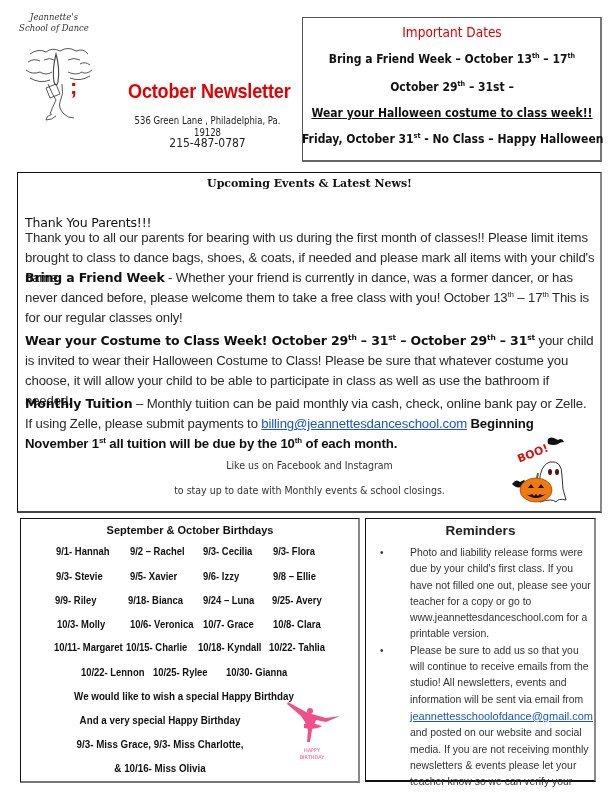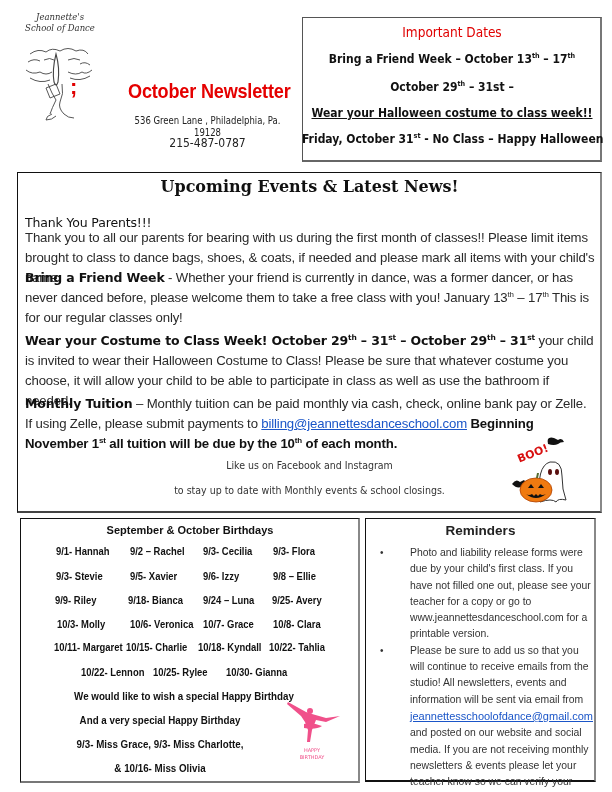--- a/index.html
+++ b/index.html
@@ -4,34 +4,34 @@
 <style>
   html, body { margin:0; padding:0; background:#ffffff; }
   body { width:612px; height:792px; position:relative; overflow:hidden; font-family:"Liberation Sans", sans-serif; color:#111; }
   .abs { position:absolute; }
   .hand { font-family:"DejaVu Sans", sans-serif; font-stretch:condensed; }
   .condensed { font-family:"Liberation Sans Narrow","Liberation Sans", sans-serif; }
   sup { font-size:60%; line-height:0; vertical-align:super; }
 
   
   #logo { left:18px; top:10px; width:82px; height:112px; }
-  #logo-school { left:18px; top:12px; width:84px; text-align:center; font-family:"DejaVu Serif", serif; font-style:italic; font-size:8.5px; line-height:11px; color:#333; }
+  #logo-school { left:12px; top:12px; width:84px; text-align:center; font-family:"DejaVu Serif", serif; font-style:italic; font-size:8.5px; line-height:11px; color:#333; }
   #semicolon { left:70px; top:74px; color:#e00000; font-size:22px; font-weight:bold; }
   #newsletter-title { left:128px; top:79px; font-size:21px; color:#e50000; font-family:"Liberation Sans", sans-serif; font-weight:bold; transform:scaleX(0.86); transform-origin:left top; letter-spacing:-0.2px; }
   #address { left:120px; top:114px; width:175px; text-align:center; font-size:10.5px; color:#222; transform:scaleX(0.9); transform-origin:center top; }
   #phone { left:120px; top:136px; width:175px; text-align:center; font-size:12px; color:#222; }
 
   
   #dates-box { left:302px; top:17px; width:300px; height:145px; border:1.5px solid #555; border-right:2.5px solid #777; border-bottom:2px solid #666; box-sizing:border-box; }
   #dates-title { left:302px; top:24px; width:300px; text-align:center; color:#e00000; font-size:13.5px; }
   .date-line { position:absolute; left:302px; width:300px; text-align:center; font-size:12px; font-weight:bold; color:#111; white-space:nowrap; }
 
   
   #news-box { left:17px; top:172px; width:585px; height:341px; border:1.5px solid #111; border-right:2.5px solid #888; border-bottom:2px solid #444; box-sizing:border-box; }
-  #news-title { left:17px; top:177px; width:585px; text-align:center; font-family:"DejaVu Serif", serif; font-weight:bold; font-size:16px; }
+  #news-title { left:17px; top:177px; width:585px; text-align:center; font-family:"DejaVu Serif", serif; font-weight:bold; font-size:11px; }
   .para { position:absolute; left:25px; width:572px; font-size:13.2px; line-height:20px; color:#2a2a2a; letter-spacing:-0.15px; }
   .lead { font-family:"DejaVu Sans", sans-serif; font-weight:bold; color:#111; font-size:12.5px;margin-top:12px; }
   .bold { font-weight:bold; color:#111; }
   a.link { color:#1a55c8; text-decoration:underline; }
   #social1, #social2 { left:17px; width:585px; text-align:center; font-size:10.5px; color:#333; }
   #boo-art { left:510px; top:434px; width:60px; height:70px; }
 
   
   #bday-box { left:20px; top:518px; width:340px; height:265px; border:1.5px solid #111; border-right:2.5px solid #888; border-bottom:2px solid #777; box-sizing:border-box; }
   #bday-title { left:20px; top:524px; width:340px; text-align:center; font-size:11px; font-weight:bold; }
@@ -75,21 +75,21 @@
 <div class="date-line hand" style="top:52px;"><span>Bring a Friend Week – October 13</span><sup>th</sup><span> – 17</span><sup>th</sup></div>
 <div class="date-line hand" style="top:80px;"><span>October 29</span><sup>th</sup><span> – 31st –</span></div>
 <div class="date-line hand" style="top:106px;text-decoration:underline;">Wear your Halloween costume to class week!!</div>
 <div class="date-line hand" style="top:132px;"><span>Friday, October 31</span><sup>st</sup><span> - No Class – Happy Halloween</span></div>
 
 <div class="abs" id="news-box"></div>
 <div class="abs" id="news-title">Upcoming Events &amp; Latest News!</div>
 <div class="para lead" style="top:201px; font-weight:normal;">Thank You Parents!!!</div>
 <div class="para" style="top:228px;">Thank you to all our parents for bearing with us during the first month of classes!! Please limit items brought to class to dance bags, shoes, &amp; coats, if needed and please mark all items with your child's name.</div>
 
-<div class="para" style="top:268px;"><span class="lead">Bring a Friend Week</span><span> - Whether your friend is currently in dance, was a former dancer, or has never danced before, please welcome them to take a free class with you! January 13</span><sup>th</sup><span> – 17</span><sup>th</sup><span> This is for our regular classes only!</span></div>
+<div class="para" style="top:268px;"><span class="lead">Bring a Friend Week</span><span> - Whether your friend is currently in dance, was a former dancer, or has never danced before, please welcome them to take a free class with you! October 13</span><sup>th</sup><span> – 17</span><sup>th</sup><span> This is for our regular classes only!</span></div>
 
 <div class="para" style="top:331px;"><span class="lead"><span>Wear your Costume to Class Week! October 29</span><sup>th</sup><span> – 31</span><sup>st</sup><span> – October 29</span><sup>th</sup><span> – 31</span><sup>st</sup></span><span> your child is invited to wear their Halloween Costume to Class!  Please be sure that whatever costume you choose, it will allow your child to be able to participate in class as well as use the bathroom if needed.</span></div>
 
 <div class="para" style="top:394px;"><span class="lead">Monthly Tuition</span><span> – Monthly tuition can be paid monthly via cash, check, online bank pay or Zelle. If using Zelle, please submit payments to </span><a class="link" href="#">billing@jeannettesdanceschool.com</a><span class="bold"> Beginning November 1</span><sup class="bold">st</sup><span class="bold"> all tuition will be due by the 10</span><sup class="bold">th</sup><span class="bold"> of each month.</span></div>
 
 <div class="abs hand" id="social1" style="top:459px;">Like us on Facebook and Instagram</div>
 <div class="abs hand" id="social2" style="top:484px;">to stay up to date with Monthly events &amp; school closings.</div>
 
 <svg class="abs" id="boo-art" viewBox="0 0 60 70">
   <path d="M38 10 q-2 -8 6 -6 l4 2 q4 -3 6 2 q-4 0 -6 2 q-4 2 -10 0z" fill="#111"></path>

